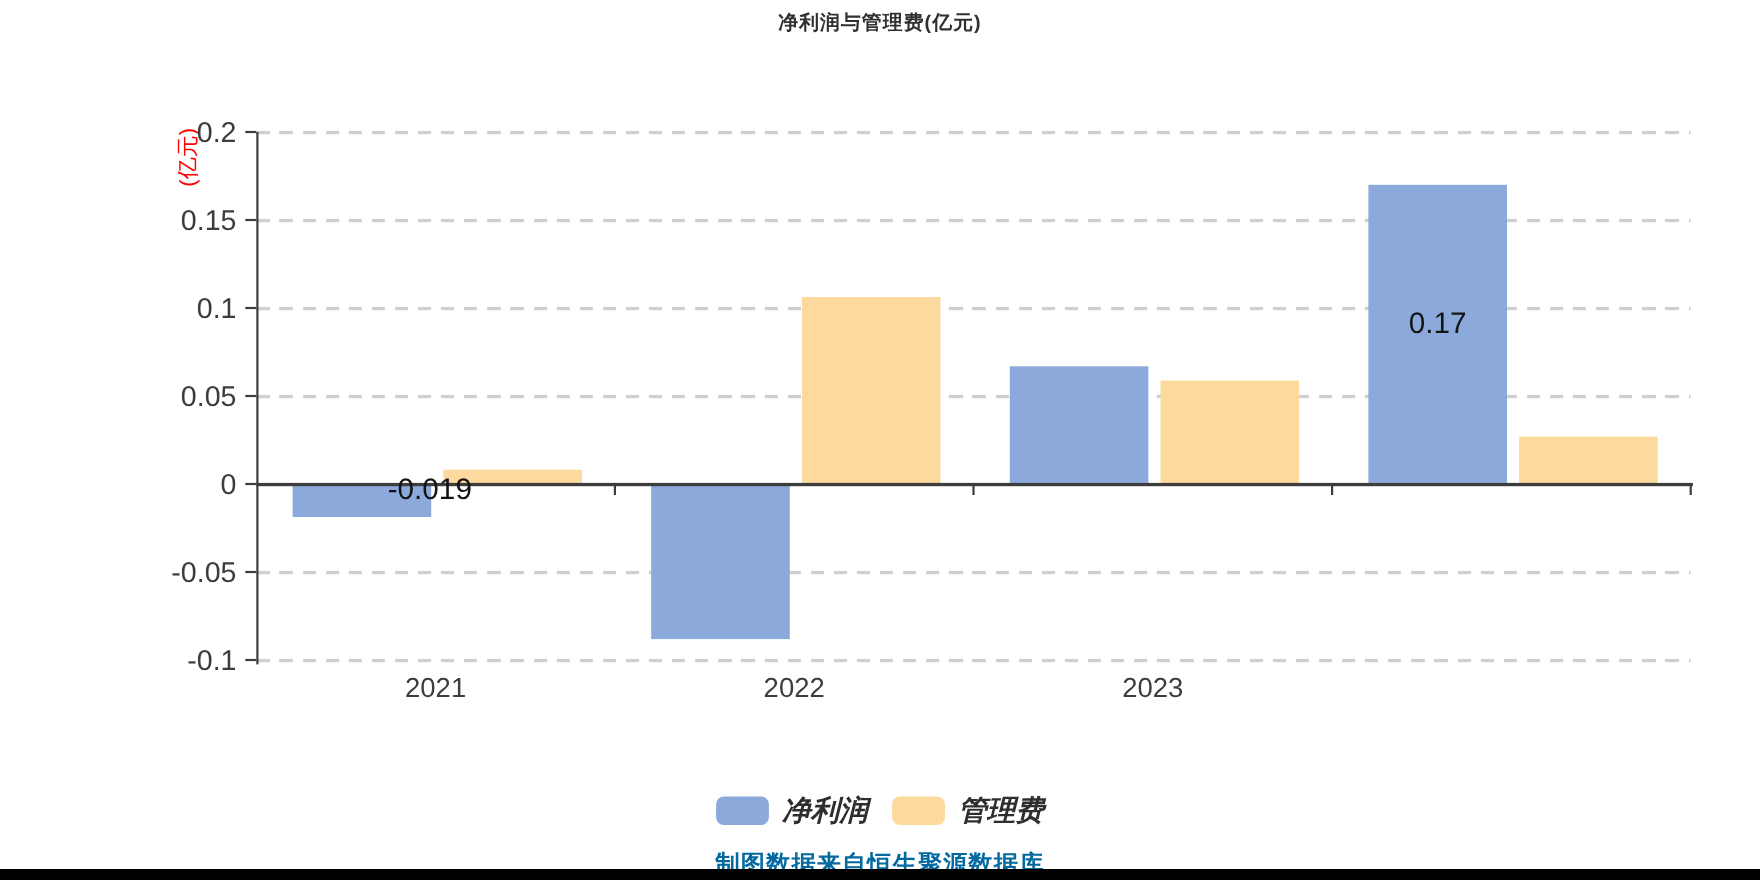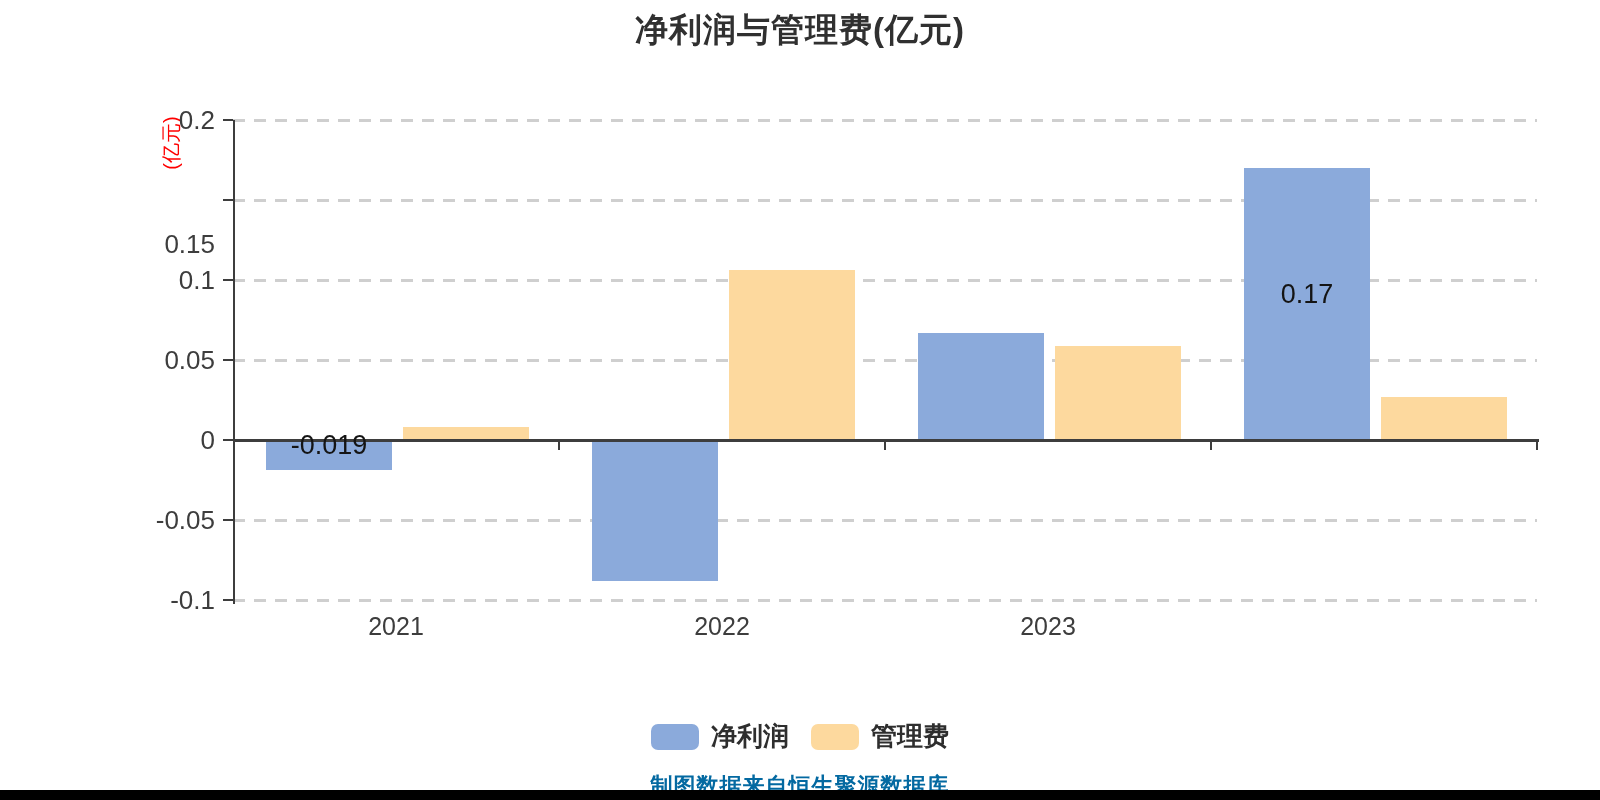--- a/index.html
+++ b/index.html
@@ -3,21 +3,21 @@
 <meta charset="utf-8">
 <style>
   html,body{margin:0;padding:0;}
   body{
     width:1600px;height:800px;position:relative;overflow:hidden;
     background:#ffffff;
     font-family:"Liberation Sans","DejaVu Sans",sans-serif;
   }
   .chart-title{
     position:absolute;top:8px;left:0;right:0;text-align:center;
-    font-size:33px;font-weight:bold;color:#303030;letter-spacing:1px;
+    font-size:18px;font-weight:bold;color:#303030;letter-spacing:1px;
   }
   .y-unit-label{
     position:absolute;left:171px;top:143px;
     transform:translate(-50%,-50%) rotate(-90deg);
     font-size:20px;color:#ff0000;white-space:nowrap;
   }
   #plot{position:absolute;left:0;top:0;width:1600px;height:800px;}
   .gridline{
     position:absolute;height:3px;z-index:1;
     background:repeating-linear-gradient(to right,#cfcfcf 0 12px,transparent 12px 21px);
@@ -34,21 +34,21 @@
     position:absolute;font-size:25px;color:#3d3d3d;text-align:center;
     width:200px;line-height:28px;z-index:4;
   }
   .bar{position:absolute;z-index:2;}
   .bar-value-label{
     position:absolute;font-size:27px;color:#141414;text-align:center;
     z-index:4;white-space:nowrap;
   }
   .legend{
     position:absolute;top:719px;left:0;right:0;
-    display:flex;justify-content:center;align-items:center;gap:22px;z-index:4;
+    display:flex;justify-content:center;align-items:center;gap:22px;z-index:4;font-style:italic;
   }
   .legend-item{display:flex;align-items:center;gap:12px;}
   .legend-swatch{width:48px;height:26px;border-radius:7px;}
   .legend-label{font-size:26px;color:#2e2e2e;font-weight:600;}
   .source-note{
     position:absolute;top:771px;left:0;right:0;text-align:center;
     font-size:22px;color:#0369a1;font-weight:600;letter-spacing:1px;z-index:4;
   }
   .bottom-bar{
     position:absolute;left:0;bottom:0;width:1600px;height:10px;
@@ -64,34 +64,34 @@
 
 <div id="plot">
     <div class="gridline" style="left: 233px; width: 1304px; top: 119px;"></div>
     <div class="gridline" style="left: 233px; width: 1304px; top: 199px;"></div>
     <div class="gridline" style="left: 233px; width: 1304px; top: 279px;"></div>
     <div class="gridline" style="left: 233px; width: 1304px; top: 359px;"></div>
     <div class="gridline" style="left: 233px; width: 1304px; top: 519px;"></div>
     <div class="gridline" style="left: 233px; width: 1304px; top: 599px;"></div>
     <div class="y-tick-label" style="left: 125px; top: 105px;">0.2</div>
     <div class="y-tick" style="left: 223px; top: 119px;"></div>
-    <div class="y-tick-label" style="left: 125px; top: 185px; margin-top: 44px;">0.15</div>
+    <div class="y-tick-label" style="left: 125px; top: 185px;">0.15</div>
     <div class="y-tick" style="left: 223px; top: 199px;"></div>
     <div class="y-tick-label" style="left: 125px; top: 265px;">0.1</div>
     <div class="y-tick" style="left: 223px; top: 279px;"></div>
     <div class="y-tick-label" style="left: 125px; top: 345px;">0.05</div>
     <div class="y-tick" style="left: 223px; top: 359px;"></div>
     <div class="y-tick-label" style="left: 125px; top: 425px;">0</div>
     <div class="y-tick" style="left: 223px; top: 439px;"></div>
     <div class="y-tick-label" style="left: 125px; top: 505px;">-0.05</div>
     <div class="y-tick" style="left: 223px; top: 519px;"></div>
     <div class="y-tick-label" style="left: 125px; top: 585px;">-0.1</div>
     <div class="y-tick" style="left: 223px; top: 599px;"></div>
     <div class="bar" style="left: 266px; top: 440px; width: 126px; height: 30.4px; background: rgb(139, 170, 219);"></div>
-    <div class="bar-value-label" style="left: 229px; width: 200px; top: 430.2px;">-0.019</div>
+    <div class="bar-value-label" style="left: 229px; width: 200px; top: 430.2px; text-align: right;">-0.019</div>
     <div class="bar" style="left: 403px; top: 427.2px; width: 126px; height: 12.8px; background: rgb(253, 217, 158);"></div>
     <div class="x-tick-label" style="left: 296px; top: 612px;">2021</div>
     <div class="x-tick" style="left: 558px; top: 441px;"></div>
     <div class="bar" style="left: 592px; top: 440px; width: 126px; height: 140.8px; background: rgb(139, 170, 219);"></div>
     <div class="bar" style="left: 729px; top: 270.4px; width: 126px; height: 169.6px; background: rgb(253, 217, 158);"></div>
     <div class="x-tick-label" style="left: 622px; top: 612px;">2022</div>
     <div class="x-tick" style="left: 884px; top: 441px;"></div>
     <div class="bar" style="left: 918px; top: 332.8px; width: 126px; height: 107.2px; background: rgb(139, 170, 219);"></div>
     <div class="bar" style="left: 1055px; top: 345.6px; width: 126px; height: 94.4px; background: rgb(253, 217, 158);"></div>
     <div class="x-tick-label" style="left: 948px; top: 612px;">2023</div>

